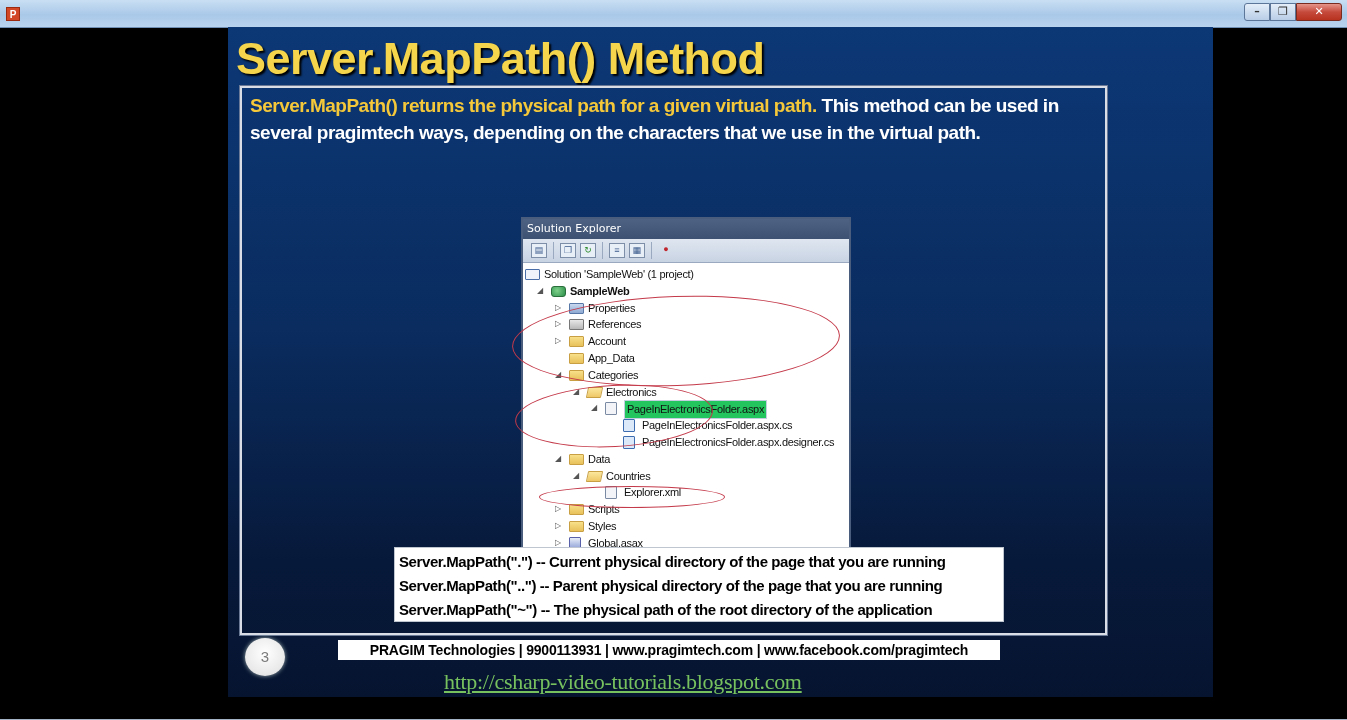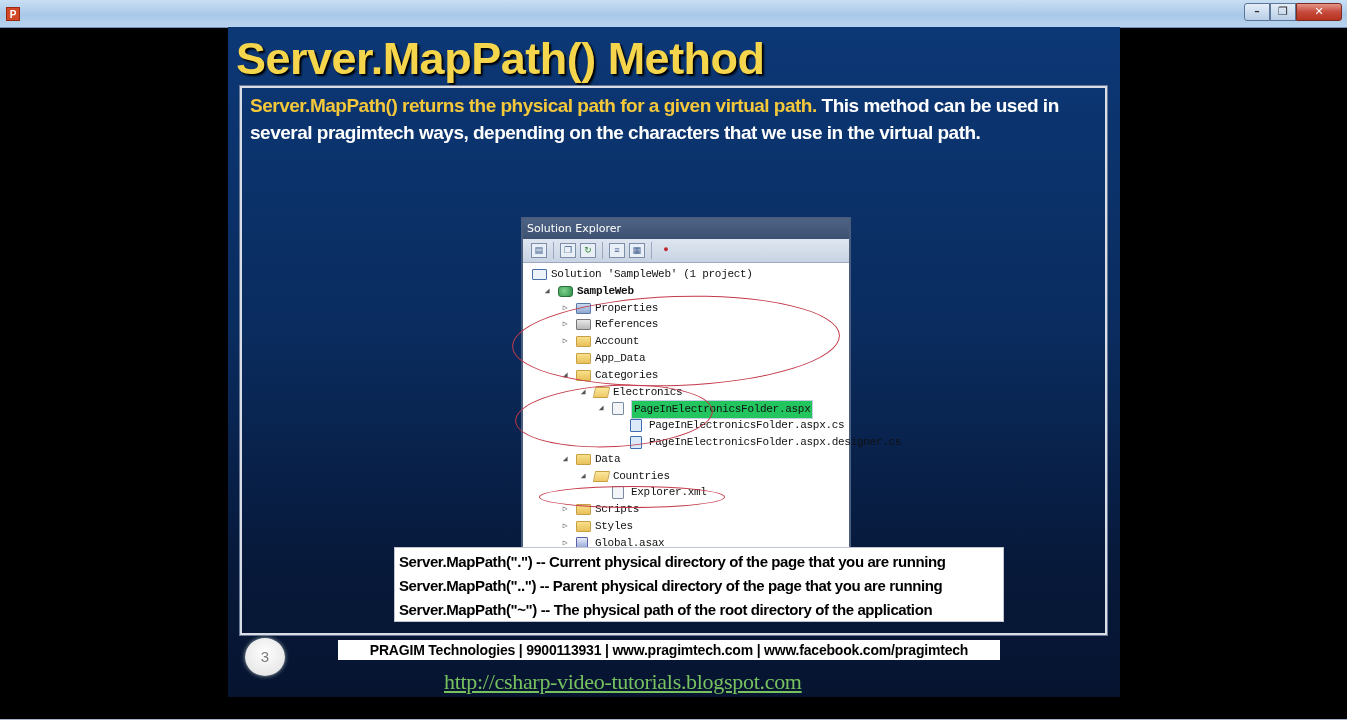--- a/index.html
+++ b/index.html
@@ -28,21 +28,21 @@
     font: bold 11px "DejaVu Sans", sans-serif; text-align: center; line-height: 16px;
   }
   .winbtn.min { border-radius: 3px 0 0 3px; }
   .winbtn.close {
     width: 46px; background: linear-gradient(#e6958a, #c54a3c 50%, #b8321f);
     color: #fff; border-color: #7a2b20; border-radius: 0 3px 3px 0;
   }
 
   
   .slide {
-    position: absolute; left: 228px; top: 27px; width: 892px; height: 670px;
+    position: absolute; left: 228px; top: 27px; width: 985px; height: 670px;
     background: linear-gradient(#0c3876 0%, #0a2c5f 45%, #07193a 80%, #061430 100%);
   }
   .slide-title {
     position: absolute; left: 8px; top: 6px; font-size: 45px; font-weight: bold;
     color: #f5d54b; letter-spacing: -0.5px; text-shadow: 2px 2px 2px #000;
     font-family: "Liberation Sans", sans-serif; white-space: nowrap;
   }
   .content-box {
     position: absolute; left: 12px; top: 59px; width: 867px; height: 549px;
     border: 2px solid #d9dee6; box-shadow: 0 0 0 1px #6a7a96;
@@ -69,21 +69,21 @@
     border-bottom: 1px solid #9aa9bf; display: flex; align-items: center; padding-left: 8px; gap: 4px;
   }
   .tb-icon {
     width: 16px; height: 15px; border: 1px solid #7d8ea8; background: #e9eff7;
     font-size: 9px; line-height: 13px; text-align: center; color: #3a5a8c;
   }
   .tb-sep { width: 1px; height: 17px; background: #9aa9bf; margin: 0 2px; }
   .tree { position: relative; padding-top: 3px; }
   .tree-row {
     position: relative; height: 16.8px; font-size: 11px; line-height: 16.8px; color: #111;
-    white-space: nowrap; font-family: Liberation Mono, monospace; letter-spacing: -0.3px; margin-left: 7px;
+    white-space: nowrap; font-family: Liberation Sans, sans-serif; letter-spacing: -0.3px;
   }
   .tree-row .exp { position: absolute; width: 10px; text-align: center; color: #555; font-size: 8px; }
   .tree-row .ico { position: absolute; top: 3px; width: 15px; height: 11px; border-radius: 1px; }
   .tree-row .lbl { position: absolute; }
   .ico.folder { background: linear-gradient(#f8e08a, #e8c15a); border: 1px solid #c8a043; }
   .ico.folder-open { background: linear-gradient(#fbe79d, #efc866); border: 1px solid #c8a043; transform: skewX(-12deg); }
   .ico.file { background: #f2f4f7; border: 1px solid #7b8aa3; width: 12px; height: 13px; top: 2px; }
   .ico.cs { background: #dce9f8; border: 1px solid #3d6db0; width: 12px; height: 13px; top: 2px; }
   .ico.props { background: linear-gradient(#c8d8ef, #8ea9d1); border: 1px solid #5878a8; }
   .ico.refs { background: linear-gradient(#e8e8e8, #b8b8b8); border: 1px solid #777; }

